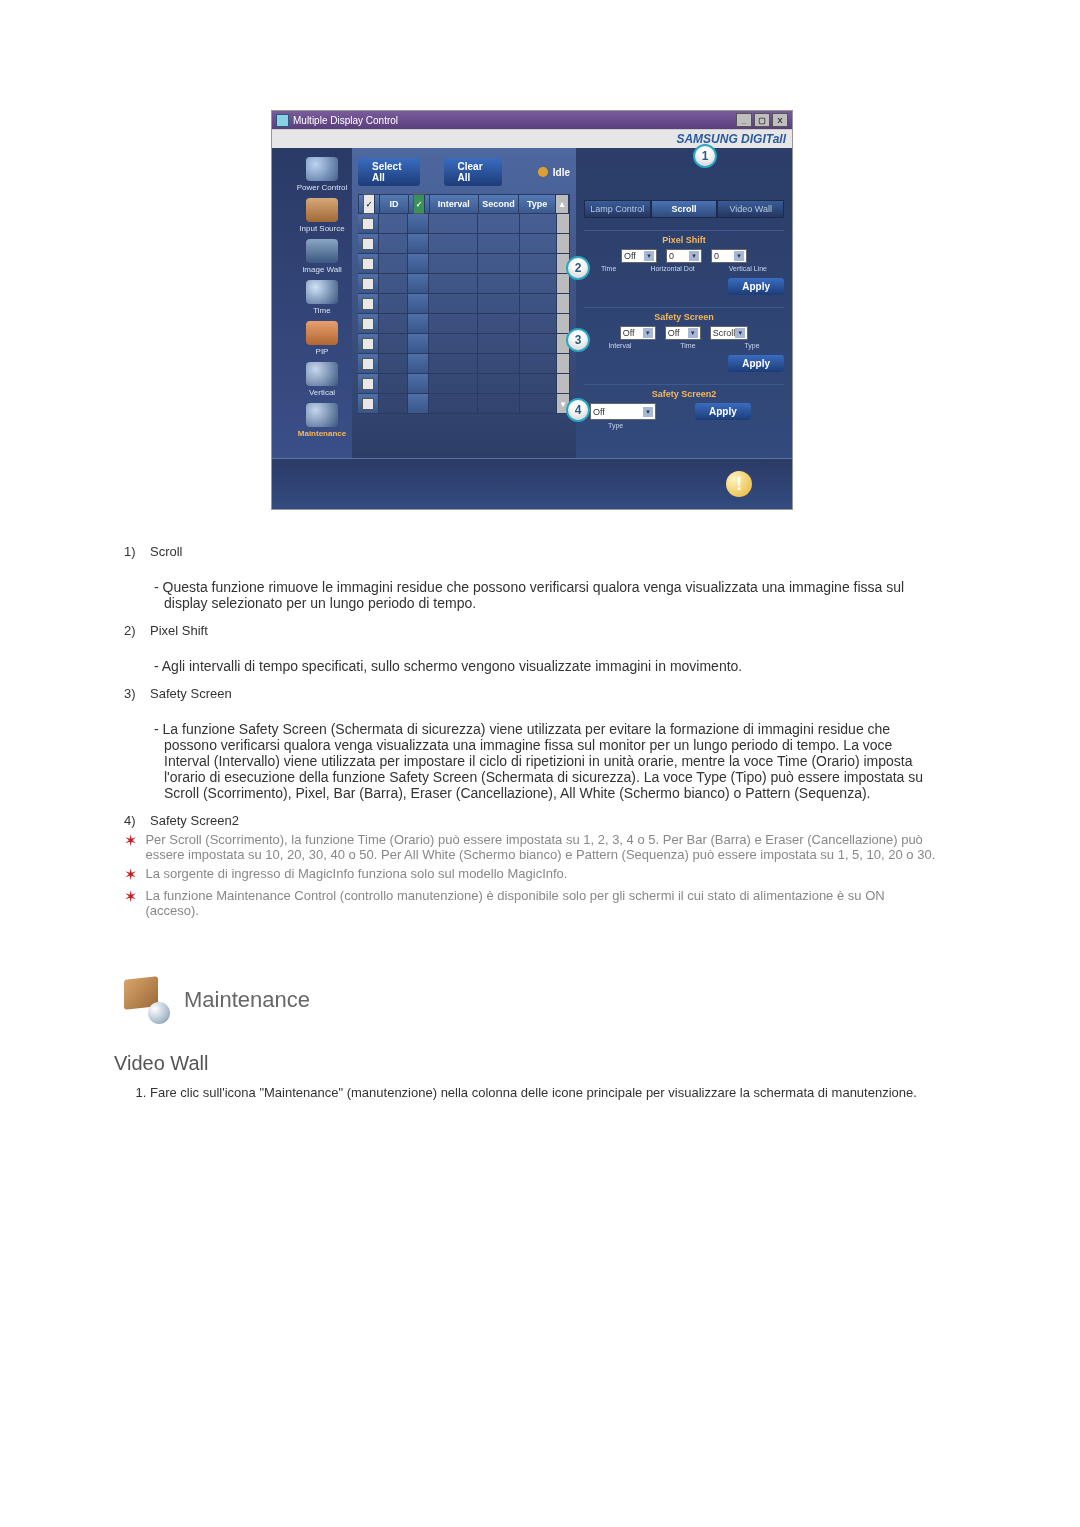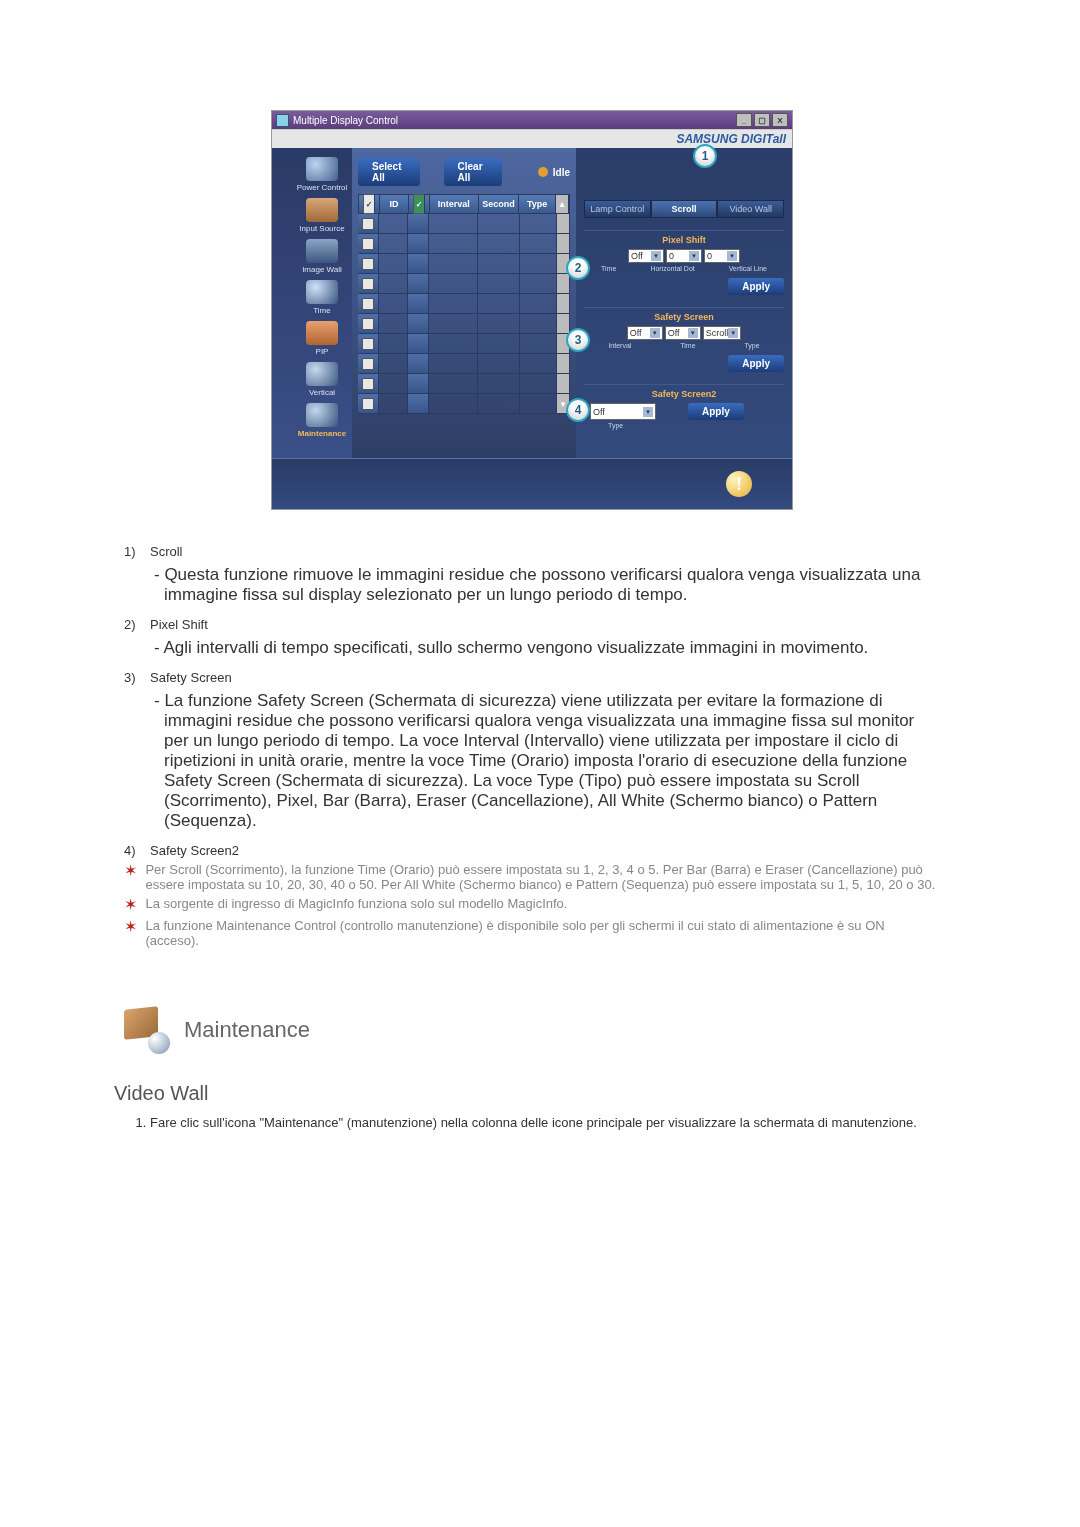--- a/index.html
+++ b/index.html
@@ -47,33 +47,33 @@
   .trow .cell{border-right:1px solid #2a3a60;height:100%;display:flex;align-items:center;justify-content:center;}
   .trow .cell.col-chk,.trow .cell.col-chk2{background:linear-gradient(#4f6fa8,#39568a);}
   .chkbox{width:10px;height:10px;background:#e8e8e8;border:1px solid #555;font-size:8px;color:#333;display:flex;align-items:center;justify-content:center;}
   .scrollbox{background:#bcbcbc;width:12px;}
   .rightpanel{width:200px;background:linear-gradient(#2b3d68,#324a7c);padding:8px;position:relative;}
   .tabs{display:flex;border-bottom:1px solid #1e2a48;margin-top:44px;}
   .tab{flex:1;padding:3px 4px;font-size:9px;text-align:center;background:linear-gradient(#3a5c98,#233862);border:1px solid #1e2a48;border-bottom:none;color:#b8c6e0;}
   .tab.active{background:linear-gradient(#4b72b2,#2e4a7e);color:#fff;font-weight:bold;}
   .panelgroup{margin-top:12px;border-top:1px solid #405a90;padding-top:4px;}
   .grouptitle{text-align:center;font-weight:bold;font-size:9px;color:#f5b85a;margin-bottom:4px;}
-  .controls{display:flex;gap:2px;justify-content:center;}
+  .controls{display:flex;gap:9px;justify-content:center;}
   .dd{background:#fff;color:#333;font-size:9px;padding:1px 2px;display:flex;align-items:center;min-width:30px;border:1px solid #666;}
   .dd .arrow{margin-left:auto;width:10px;height:10px;background:#a6b8d8;display:flex;align-items:center;justify-content:center;color:#333;font-size:7px;}
   .sublabels{display:flex;justify-content:space-around;font-size:7px;color:#c9d5ee;margin-top:2px;}
   .applybtn{background:linear-gradient(#3a6cc0,#1c3c78);color:#fff;font-weight:bold;font-size:10px;padding:3px 14px;border-radius:3px;float:right;margin-top:6px;}
   .panelgroup::after{content:"";display:block;clear:both;}
   .marker{position:absolute;width:20px;height:20px;border-radius:50%;background:#fff;border:2px solid #2aa6c0;color:#2a5e80;font-weight:bold;display:flex;align-items:center;justify-content:center;font-size:12px;box-shadow:inset 0 -4px 6px rgba(0,0,0,0.15);}
   .footerbar{background:linear-gradient(#2a3b66,#334b80);height:50px;border-top:1px solid #5a74a8;display:flex;align-items:center;justify-content:flex-end;padding-right:40px;}
   .footerbar .info{width:26px;height:26px;border-radius:50%;background:radial-gradient(circle at 30% 30%,#fff4c0,#e8b030);color:#fff;display:flex;align-items:center;justify-content:center;font-size:18px;font-weight:bold;}
   .doc{padding:30px 80px 0 80px;}
   .num-item{margin:4px 0 4px 0;display:flex;gap:6px;align-items:flex-start;font-size:13px;}
   .num-item .nn{min-width:20px;}
-  .sub-item{margin:6px 0 12px 30px;text-indent:-10px;padding-left:10px;font-size:17px;}
+  .sub-item{margin:20px 0 12px 30px;text-indent:-10px;padding-left:10px;font-size:14px;}
   .star-line{display:flex;gap:8px;align-items:flex-start;margin:4px 0;}
   .star{color:#c02020;font-size:16px;line-height:18px;}
   .star-line .txt{color:#888;font-size:13px;}
   .sect-title{display:flex;align-items:center;margin:60px 0 30px 0;}
   .sect-title .sicon{width:44px;height:44px;margin-right:16px;position:relative;}
   .sect-title .sicon .box{width:34px;height:30px;background:linear-gradient(135deg,#d9a46b,#9b6a3a);transform:skewY(-6deg);border-radius:3px;}
   .sect-title .sicon .lens{position:absolute;right:-2px;bottom:-2px;width:22px;height:22px;border-radius:50%;background:radial-gradient(circle at 30% 30%,#fff,#b0c0d0 60%,#7a8a9a);}
   .sect-title h2{margin:0;font-size:22px;color:#666;font-weight:normal;}
   h3.sub{margin:20px 0 10px -10px;font-size:20px;color:#555;font-weight:normal;}
   ol.steps{margin:8px 0 0 0;padding-left:26px;font-size:13px;}

